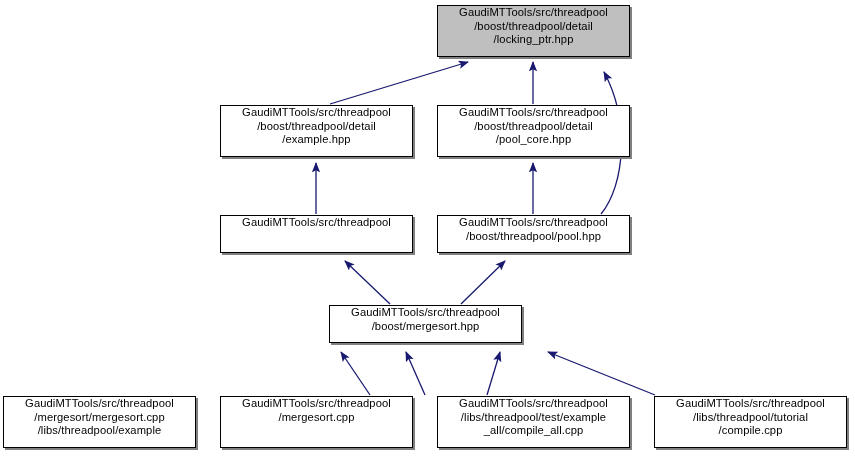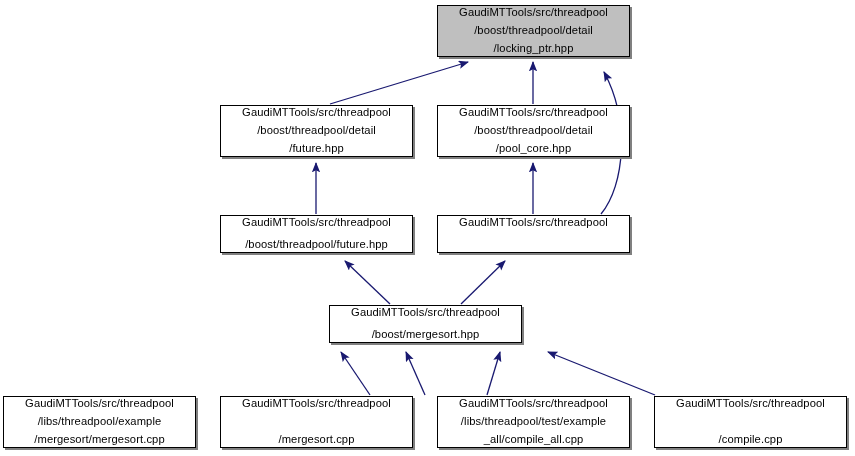--- a/index.html
+++ b/index.html
@@ -25,21 +25,21 @@
   }
   .node {
     position: absolute;
     box-sizing: border-box;
     border: 1px solid #000000;
     background: #ffffff;
     box-shadow: 2px 2px 0 0 #808080;
     display: flex;
     flex-direction: column;
     align-items: center;
-    justify-content: space-between;
+    justify-content: flex-start;
     text-align: center;
     font-size: 11.2px;
     line-height: 13.6px;
     color: #000000;
     letter-spacing: 0.1px;
     white-space: pre;
   }
   .node.highlight {
     background: #bfbfbf;
   }
@@ -66,23 +66,23 @@
         <path d="M 390 304 L 345 261" fill="none" stroke="#191970" stroke-width="1.3" marker-end="url(#arrowhead)"></path>
         <path d="M 461 304 L 505 261" fill="none" stroke="#191970" stroke-width="1.3" marker-end="url(#arrowhead)"></path>
         <path d="M 370 395 L 341 352" fill="none" stroke="#191970" stroke-width="1.3" marker-end="url(#arrowhead)"></path>
         <path d="M 425 395 L 406 352" fill="none" stroke="#191970" stroke-width="1.3" marker-end="url(#arrowhead)"></path>
         <path d="M 487 395 L 500 352" fill="none" stroke="#191970" stroke-width="1.3" marker-end="url(#arrowhead)"></path>
         <path d="M 655 395 L 548 352" fill="none" stroke="#191970" stroke-width="1.3" marker-end="url(#arrowhead)"></path>
       </g>
   </svg>
   <div id="node-group">
       <div class="node highlight" style="left: 437px; top: 5px; width: 193px; height: 52px;"><span class="line">GaudiMTTools/src/threadpool</span><span class="line">/boost/threadpool/detail</span><span class="line">/locking_ptr.hpp</span></div>
-      <div class="node" style="left: 220px; top: 105px; width: 193px; height: 52px;"><span class="line">GaudiMTTools/src/threadpool</span><span class="line">/boost/threadpool/detail</span><span class="line">/future.hpp</span></div>
+      <div class="node" style="left: 220px; top: 105px; width: 193px; height: 52px;"><span class="line">GaudiMTTools/src/threadpool</span><span class="line">/boost/threadpool/detail</span><span class="line">/example.hpp</span></div>
       <div class="node" style="left: 437px; top: 105px; width: 193px; height: 52px;"><span class="line">GaudiMTTools/src/threadpool</span><span class="line">/boost/threadpool/detail</span><span class="line">/pool_core.hpp</span></div>
-      <div class="node" style="left: 220px; top: 215px; width: 193px; height: 38px;"><span class="line">GaudiMTTools/src/threadpool</span><span class="line">/boost/threadpool/future.hpp</span></div>
-      <div class="node" style="left: 437px; top: 215px; width: 193px; height: 38px;"><span class="line">GaudiMTTools/src/threadpool</span></div>
+      <div class="node" style="left: 220px; top: 215px; width: 193px; height: 38px;"><span class="line">GaudiMTTools/src/threadpool</span></div>
+      <div class="node" style="left: 437px; top: 215px; width: 193px; height: 38px;"><span class="line">GaudiMTTools/src/threadpool</span><span class="line">/boost/threadpool/pool.hpp</span></div>
       <div class="node" style="left: 329px; top: 305px; width: 193px; height: 38px;"><span class="line">GaudiMTTools/src/threadpool</span><span class="line">/boost/mergesort.hpp</span></div>
-      <div class="node" style="left: 3px; top: 396px; width: 193px; height: 52px;"><span class="line">GaudiMTTools/src/threadpool</span><span class="line">/libs/threadpool/example</span><span class="line">/mergesort/mergesort.cpp</span></div>
+      <div class="node" style="left: 3px; top: 396px; width: 193px; height: 52px;"><span class="line">GaudiMTTools/src/threadpool</span><span class="line">/mergesort/mergesort.cpp</span><span class="line">/libs/threadpool/example</span></div>
       <div class="node" style="left: 220px; top: 396px; width: 193px; height: 52px;"><span class="line">GaudiMTTools/src/threadpool</span><span class="line">/mergesort.cpp</span></div>
       <div class="node" style="left: 437px; top: 396px; width: 193px; height: 52px;"><span class="line">GaudiMTTools/src/threadpool</span><span class="line">/libs/threadpool/test/example</span><span class="line">_all/compile_all.cpp</span></div>
-      <div class="node" style="left: 654px; top: 396px; width: 193px; height: 52px;"><span class="line">GaudiMTTools/src/threadpool</span><span class="line">/compile.cpp</span></div>
+      <div class="node" style="left: 654px; top: 396px; width: 193px; height: 52px;"><span class="line">GaudiMTTools/src/threadpool</span><span class="line">/libs/threadpool/tutorial</span><span class="line">/compile.cpp</span></div>
     </div>
 </div>
 
 </body></html>

